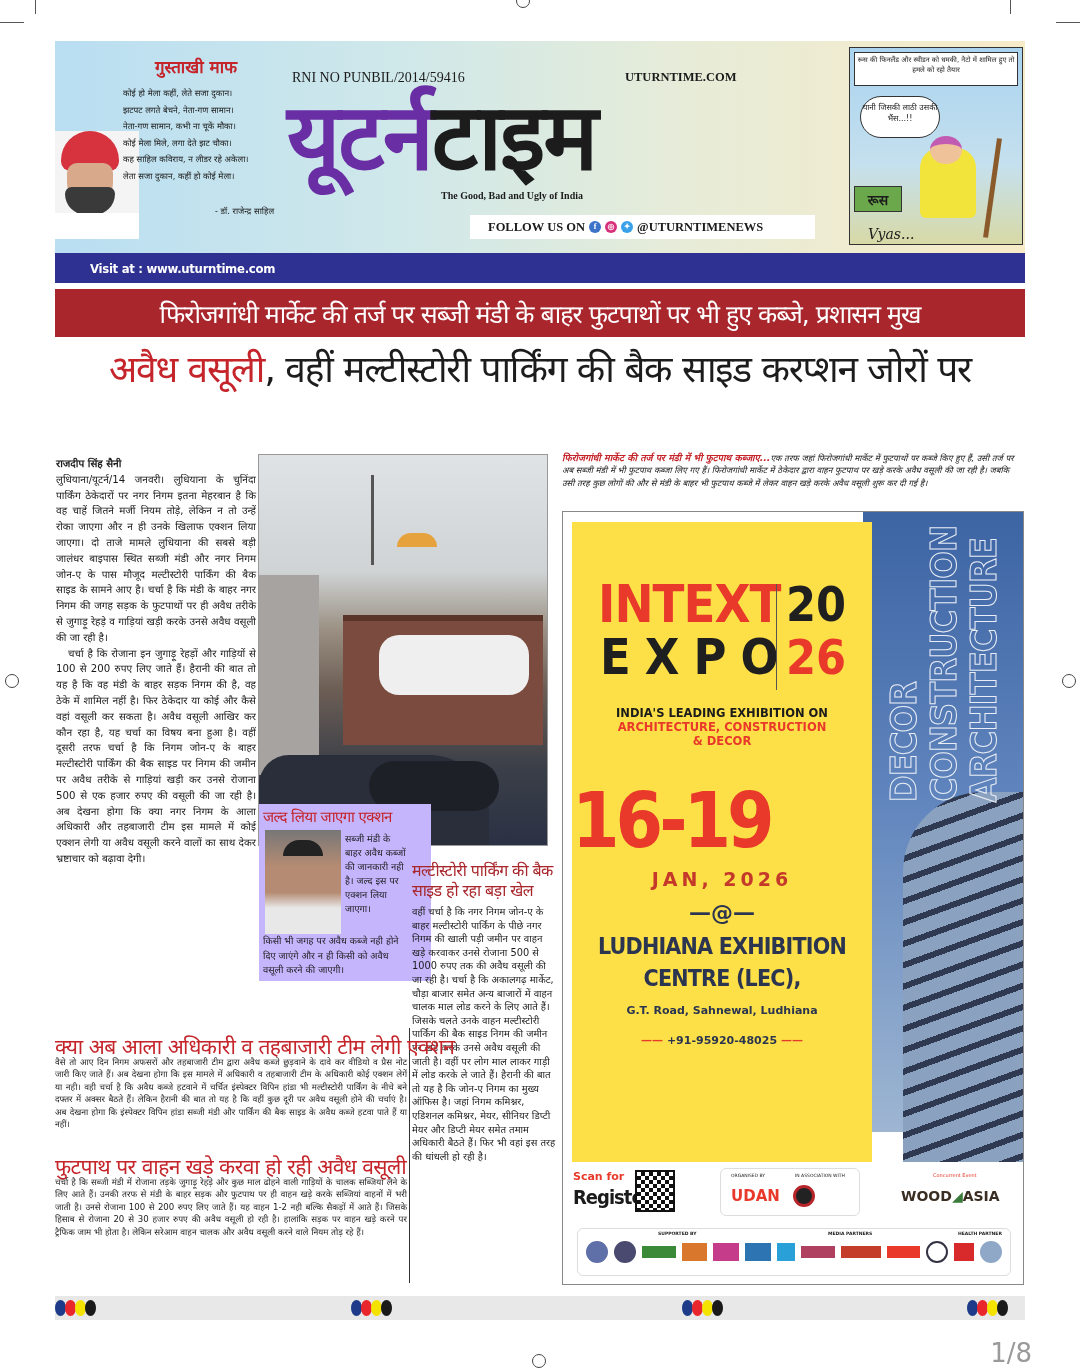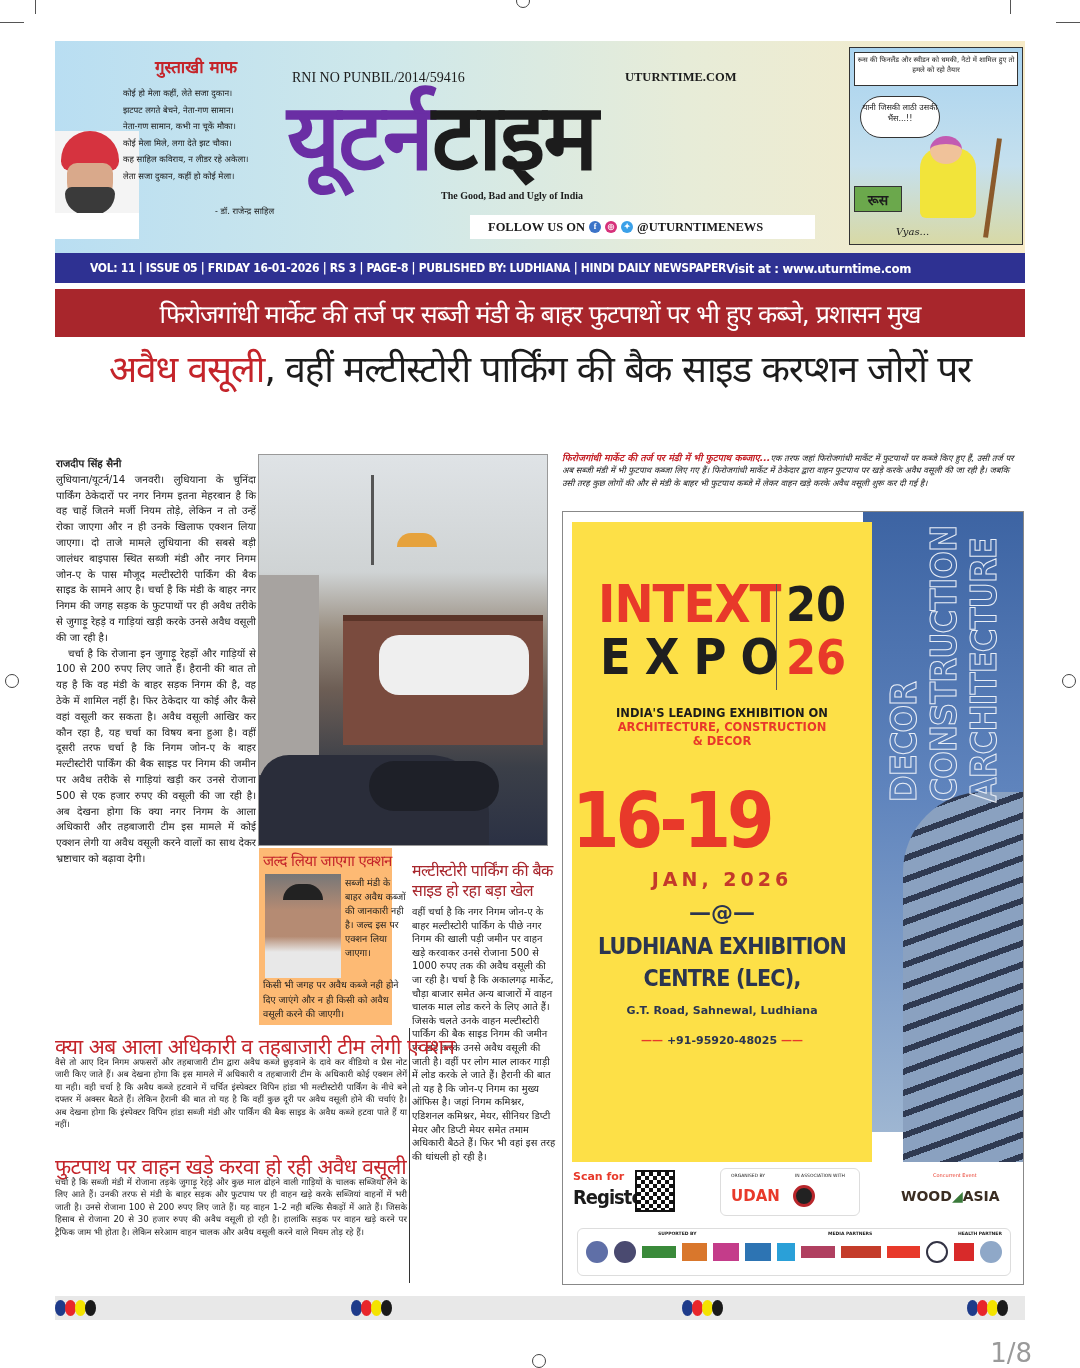--- a/index.html
+++ b/index.html
@@ -33,21 +33,21 @@
   .follow { position: absolute; left: 415px; top: 174px; width: 345px; height: 24px; background: #ffffff; display: flex; align-items: center; padding-left: 18px; gap: 4px; font-family: "Liberation Serif", serif; font-weight: bold; font-size: 12.5px; }
   .soc { width: 12px; height: 12px; border-radius: 50%; display: inline-block; color: #fff; font-size: 8px; text-align: center; line-height: 12px; }
 
   .cartoon { position: absolute; left: 794px; top: 6px; width: 174px; height: 198px; border: 1.5px solid #333; background: linear-gradient(180deg,#a9d3ef 0%, #c5e0ee 60%, #d8d9a6 100%); overflow: hidden; }
   .cartoon-box { position: absolute; left: 4px; top: 4px; width: 164px; height: 34px; background: #fff; border: 1px solid #333; font-size: 7px; line-height: 10px; text-align: center; padding-top: 2px; }
   .cartoon-bubble { position: absolute; left: 10px; top: 48px; width: 80px; height: 42px; background: #fff; border-radius: 40px; border: 1px solid #333; font-size: 8px; line-height: 11px; text-align: center; padding-top: 5px; }
   .cartoon-man { position: absolute; left: 70px; top: 100px; width: 56px; height: 70px; background: #f2e43a; border-radius: 20px 20px 6px 6px; }
   .cartoon-head { position: absolute; left: 80px; top: 88px; width: 32px; height: 28px; background: #f0c29a; border-radius: 50%; border-top: 8px solid #c25bb2; }
   .cartoon-stick { position: absolute; left: 140px; top: 90px; width: 5px; height: 100px; background: #8b5a2b; transform: rotate(8deg); }
   .cartoon-sign { position: absolute; left: 4px; top: 138px; width: 48px; height: 26px; background: #6ba84c; border: 1px solid #333; color: #1c1c1c; font-size: 14px; font-weight: bold; text-align: center; line-height: 26px; }
-  .cartoon-sig { position: absolute; left: 18px; top: 178px; font-family: "DejaVu Serif", serif; font-style: italic; font-size: 10px; margin-left: 28px; }
+  .cartoon-sig { position: absolute; left: 18px; top: 178px; font-family: "DejaVu Serif", serif; font-style: italic; font-size: 14px; }
 
   
   .infobar { position: absolute; left: 55px; top: 253px; width: 970px; height: 30px; background: #2e3192; color: #fff; display: flex; align-items: center; padding-left: 35px; font-family: "DejaVu Sans Condensed", "DejaVu Sans", sans-serif; font-size: 12px; font-weight: bold; letter-spacing: -0.3px; white-space: nowrap; }
   .infobar .visit { font-size: 13px; }
 
   .kicker { position: absolute; left: 55px; top: 289px; width: 970px; height: 48px; background: #a8262c; color: #fff; display: flex; align-items: center; justify-content: center; font-size: 25px; letter-spacing: -1px; white-space: nowrap; overflow: hidden; }
 
   .headline { position: absolute; left: 55px; top: 345px; width: 970px; text-align: center; font-size: 37px; line-height: 50px; letter-spacing: -1.2px; color: #1c1c1c; white-space: nowrap; }
   .headline .red { color: #c4242a; }
 
@@ -60,21 +60,21 @@
   .photo { position: absolute; left: 258px; top: 454px; width: 290px; height: 392px; overflow: hidden; border: 1px solid #999;
     background: linear-gradient(180deg, #dfe3e6 0%, #cfd3d4 30%, #9a8f82 45%, #6d5e55 60%, #3b3f48 80%, #2b3144 100%); }
   .ph-road { position: absolute; left: 0; top: 120px; width: 60px; height: 200px; background: #a7a3a0; }
   .ph-cart { position: absolute; left: 84px; top: 160px; width: 200px; height: 130px; background: #7a4b3e; border-top: 6px solid #5a3428; }
   .ph-sack { position: absolute; left: 120px; top: 180px; width: 150px; height: 60px; background: #efefef; border-radius: 20px; }
   .ph-bike { position: absolute; left: 0; top: 300px; width: 230px; height: 92px; background: #2a2d3a; border-radius: 30px 60px 0 0; }
   .ph-seat { position: absolute; left: 110px; top: 306px; width: 130px; height: 50px; background: #1e2028; border-radius: 25px; }
   .ph-pole { position: absolute; left: 112px; top: 20px; width: 3px; height: 90px; background: #555; }
   .ph-umb { position: absolute; left: 138px; top: 78px; width: 40px; height: 14px; background: #e6a23c; border-radius: 20px 20px 0 0; }
 
-  .box-action { position: absolute; left: 259px; top: 848px; width: 133px; height: 177px; background: #fdba74; }
+  .box-action { position: absolute; left: 259px; top: 804px; width: 172px; height: 177px; background: #c4b5fd; }
   .box-action .h { font-size: 15px; color: #c4242a; padding: 2px 4px; letter-spacing: -0.6px; white-space: nowrap; }
   .box-action .pic { position: absolute; left: 6px; top: 26px; width: 76px; height: 104px; background: linear-gradient(180deg,#777 0%, #b58b73 35%, #b58b73 60%, #e8e8e8 75%); }
   .box-action .pic .hair { position: absolute; left: 18px; top: 10px; width: 40px; height: 16px; background: #222; border-radius: 20px 20px 0 0; }
   .box-action .side { position: absolute; left: 86px; top: 28px; width: 62px; font-size: 9.4px; line-height: 14px; }
   .box-action .bottom { position: absolute; left: 4px; top: 130px; width: 144px; font-size: 9.4px; line-height: 14.5px; }
 
   .col3 { position: absolute; left: 412px; top: 848px; width: 144px; margin-top: 13px; }
   .col3 .h { color: #a8262c; font-size: 16px; line-height: 20px; letter-spacing: -0.6px; }
   .col3 .t { font-size: 9.8px; line-height: 13.6px; margin-top: 4px; }
   .vline { position: absolute; left: 409px; top: 1028px; width: 1px; height: 255px; background: #333; }
@@ -181,21 +181,20 @@
     <div class="cartoon-bubble">यानी जिसकी लाठी उसकी भैंस...!!</div>
     <div class="cartoon-man"></div>
     <div class="cartoon-head"></div>
     <div class="cartoon-stick"></div>
     <div class="cartoon-sign">रूस</div>
     <div class="cartoon-sig">Vyas...</div>
   </div>
 </div>
 
 <div class="infobar">
-  <span>VOL: 11 | ISSUE 05 | FRIDAY 16-01-2026 | RS 3 | PAGE-8 | PUBLISHED BY: LUDHIANA | HINDI DAILY NEWSPAPER</span>
   <span class="visit">Visit at : www.uturntime.com</span>
 </div>
 
 <div class="kicker">फिरोजगांधी मार्केट की तर्ज पर सब्जी मंडी के बाहर फुटपाथों पर भी हुए कब्जे, प्रशासन मुख</div>
 
 <div class="headline">
   <div><span class="red">अवैध वसूली</span><span>, वहीं मल्टीस्टोरी पार्किंग की बैक साइड करप्शन जोरों पर</span></div>
 </div>
 
 <div class="col1">

